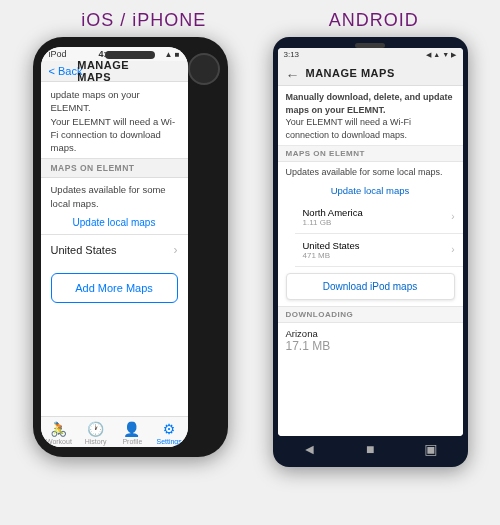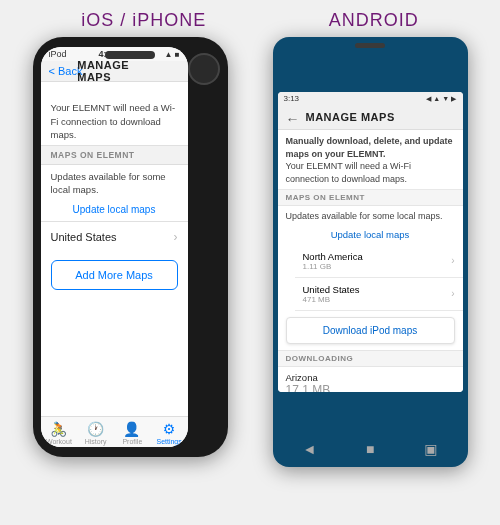--- a/index.html
+++ b/index.html
@@ -199,28 +199,27 @@
       font-size: 7px;
       color: #999;
     }
     .ios-tab.active { color: #007AFF; }
     .ios-tab-icon { font-size: 14px; }
 
     
     .android-outer {
       width: 195px;
       height: 430px;
-      background: #0c4a6e;
+      background: #0f172a;
       border-radius: 16px;
       padding: 6px 5px 8px;
       box-shadow: 0 4px 20px rgba(0,0,0,0.4);
       display: flex;
       flex-direction: column;
       position: relative;
-      gap: 44px;
     }
     .android-camera {
       width: 30px;
       height: 5px;
       background: #3a3a3a;
       border-radius: 3px;
       margin: 0 auto;
     }
     .android-screen {
       background: #fff;
@@ -377,21 +376,21 @@
         <span class="ios-status-right">▲ ■</span>
       </div>
 
       <div class="ios-nav">
         <span class="ios-back">&lt; Back</span>
         <span class="ios-nav-title">MANAGE MAPS</span>
       </div>
 
       <div class="ios-content">
         <div class="ios-top-text">
-          <br>
+          <span>update maps on your ELEMNT.</span><br>
           <span>Your ELEMNT will need a Wi-Fi connection to download maps.</span>
         </div>
         <div class="ios-section-header">MAPS ON ELEMNT</div>
         <div class="ios-section-text">Updates available for some local maps.</div>
         <span class="ios-link">Update local maps</span>
         <div class="ios-list-item">
           <span>United States</span>
           <span class="chevron">›</span>
         </div>
         <div class="ios-add-maps-btn">Add More Maps</div>

